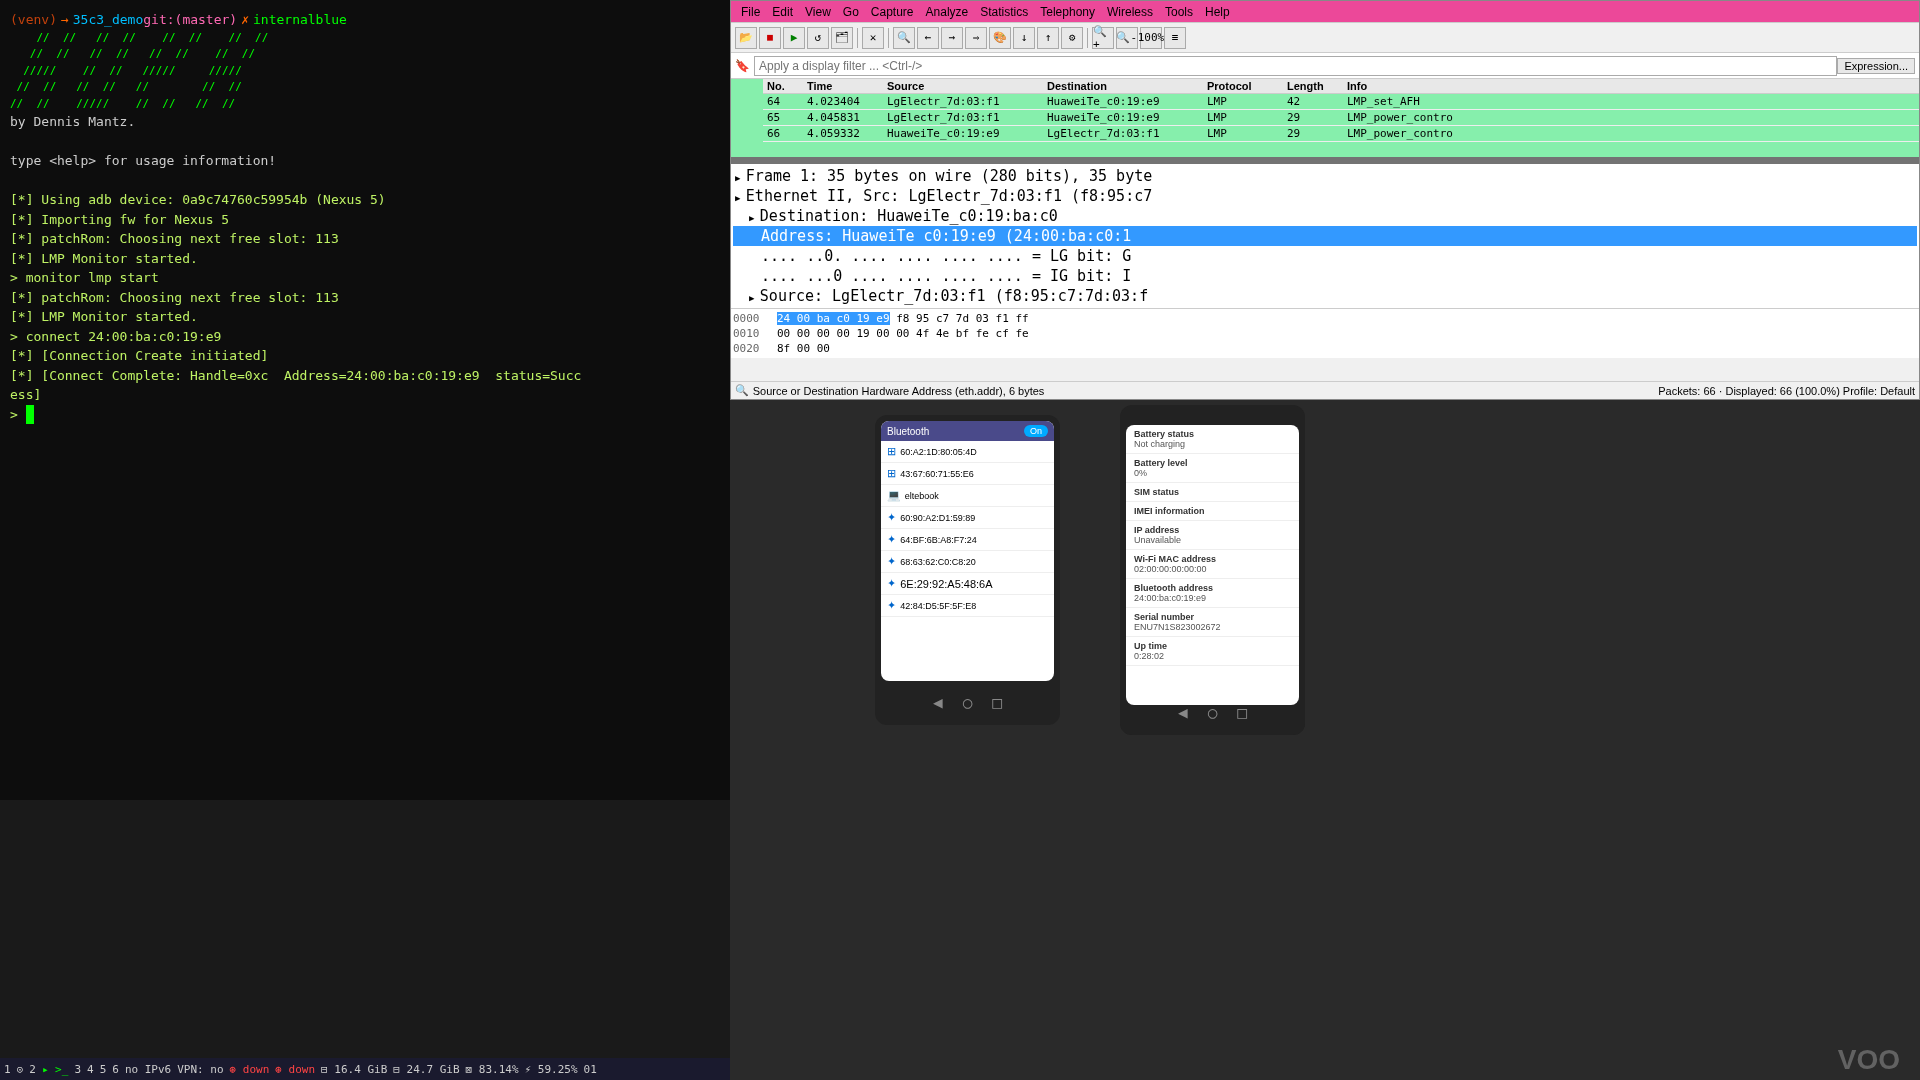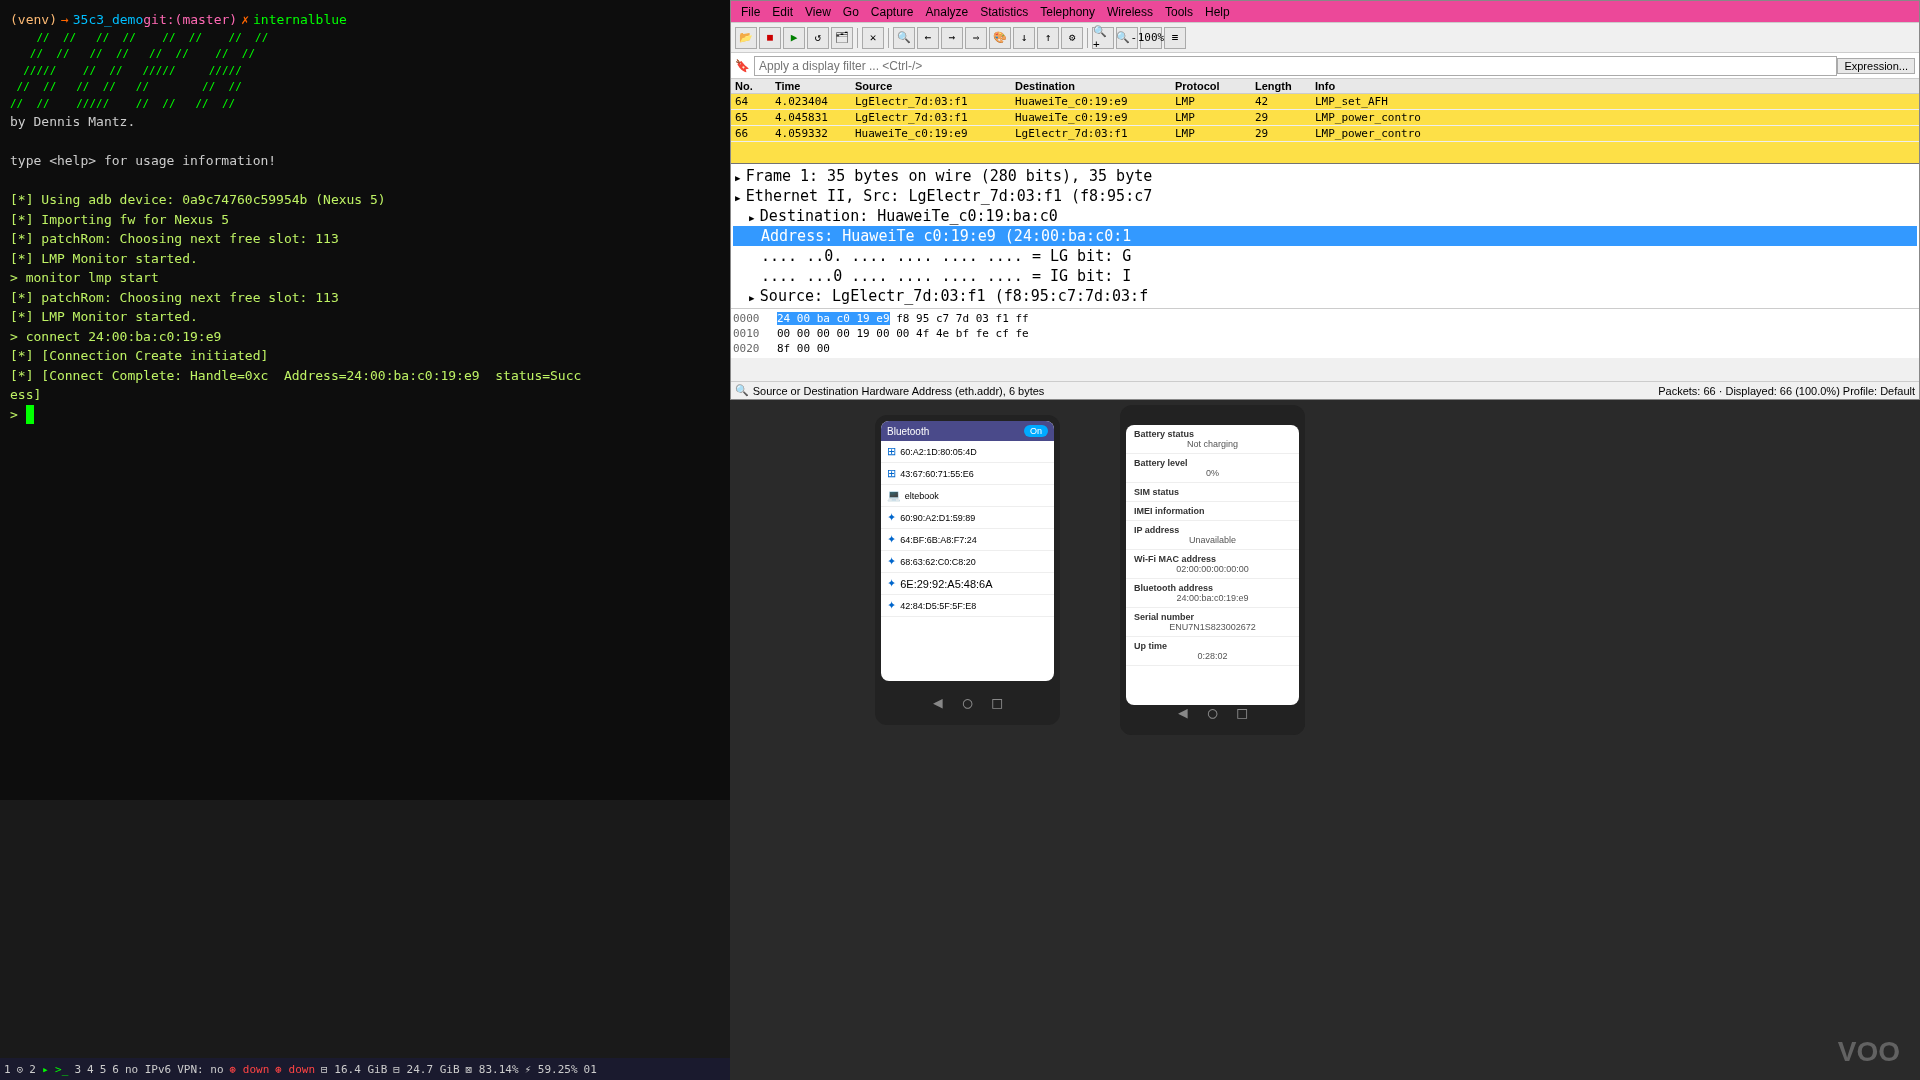--- a/index.html
+++ b/index.html
@@ -12,21 +12,21 @@
       width: 730px; height: 800px;
       background: #0d0d0d;
       color: #00ff00;
       font-size: 13px;
       line-height: 1.5;
       padding: 10px;
       overflow: hidden;
     }
 
     .term-prompt-line { display: flex; align-items: center; }
-    .term-venv { color: #fdba74; }
+    .term-venv { color: #c2410c; }
     .term-arrow { color: #ff6600; margin: 0 4px; }
     .term-git-dir { color: #00bfff; }
     .term-git-branch { color: #ff69b4; }
     .term-cmd { color: #00ff00; }
     .term-output { color: #bef264; white-space: pre; }
     .term-ascii { color: #00ff00; font-size: 11px; }
     .term-white { color: #cccccc; }
     .term-cursor { background: #00ff00; color: #0d0d0d; display: inline-block; width: 8px; }
 
     
@@ -101,26 +101,27 @@
     .ws-expression-btn {
       padding: 1px 6px;
       font-size: 11px;
       background: #e8e8e8;
       border: 1px solid #aaa;
       cursor: pointer;
     }
 
     
     .ws-packet-list {
-      background: #fde047;
+      background: #86efac;
       height: 85px;
       overflow: hidden;
-      border-bottom: 1px solid #737373;
+      border-bottom: 7px solid #737373;
       font-size: 11px;
       font-family: monospace;
+      padding-left: 32px;
     }
     .ws-col-header {
       display: grid;
       grid-template-columns: 40px 80px 160px 160px 80px 60px auto;
       background: #e8e8e8;
       border-bottom: 1px solid #ccc;
       padding: 1px 2px;
       font-family: sans-serif;
       font-size: 11px;
       font-weight: bold;
@@ -241,21 +242,20 @@
       font-family: sans-serif;
     }
     .device-info-label {
       font-size: 9px;
       color: #333;
       font-weight: bold;
     }
     .device-info-value {
       font-size: 9px;
       color: #555;
-      text-align: center;
     }
 
     
     #statusbar {
       position: absolute;
       left: 0; bottom: 0;
       width: 730px; height: 22px;
       background: #1a1a2e;
       display: flex; align-items: center;
       padding: 0 4px;
@@ -542,14 +542,14 @@
         </div>
       </div>
       <div class="phone-home-bar">
         <span class="phone-btn">◀</span>
         <span class="phone-btn">○</span>
         <span class="phone-btn">□</span>
       </div>
     </div>
   </div>
 
-  <div style="position:absolute; bottom:12px; right:20px; color:#888; font-size:28px; font-weight:bold; font-family:sans-serif; opacity:0.6;">VOO</div>
+  <div style="position:absolute; bottom:4px; right:20px; color:#888; font-size:28px; font-weight:bold; font-family:sans-serif; opacity:0.6;">VOO</div>
 </div>
 
 </body></html>

